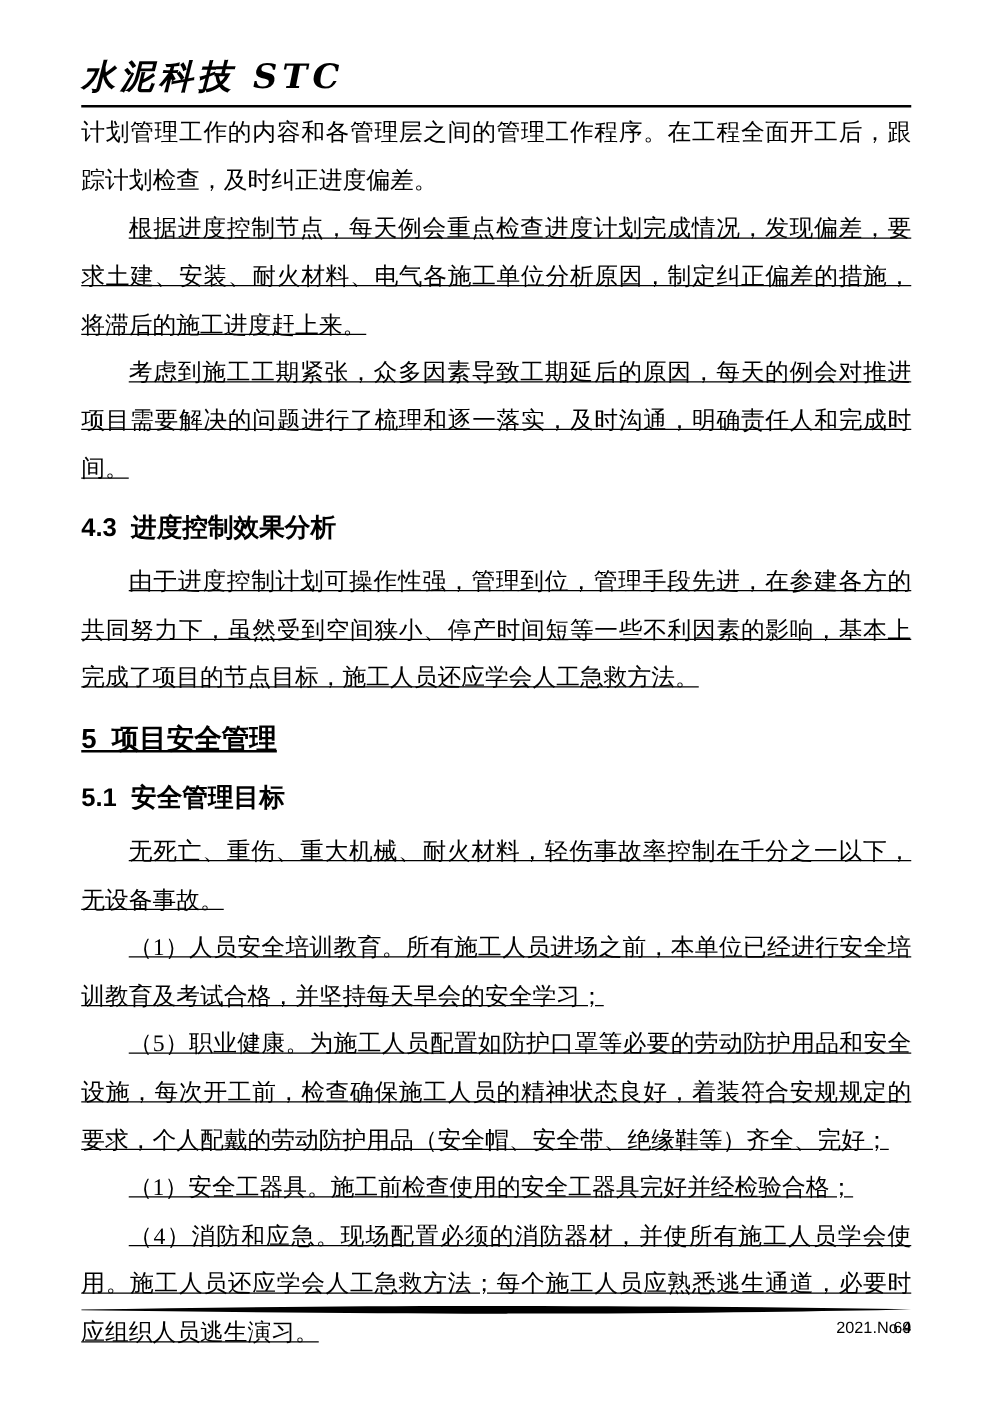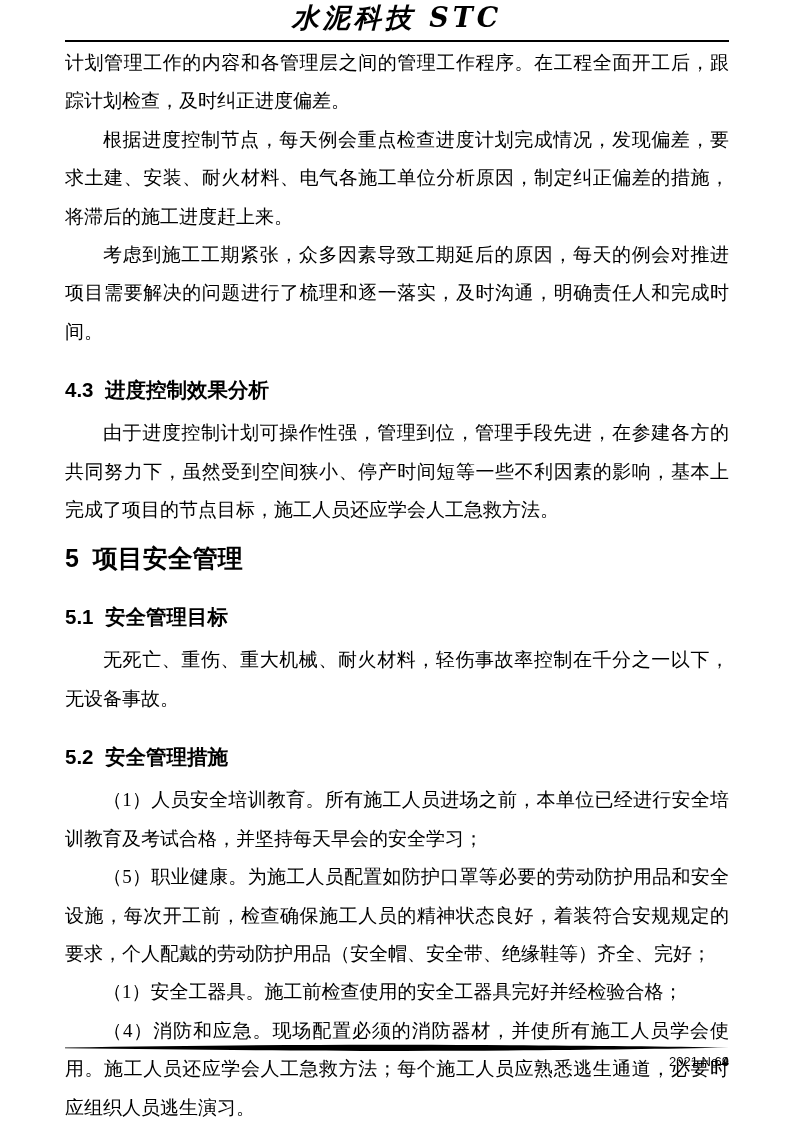--- a/index.html
+++ b/index.html
@@ -18,21 +18,21 @@
     box-sizing: border-box;
   }
   .content {
     position: absolute;
     left: 65px;
     width: 664px;
     top: 0;
   }
   
   .journal-title {
-    text-align: center;
+    margin-top: 44px;
     font-size: 27px;
     font-style: italic;
     font-weight: 600;
     letter-spacing: 4px;
     line-height: 36px;
     font-family: "DejaVu Serif", "Liberation Serif", serif;
   }
   .header-rule {
     margin-top: 4px;
     height: 0;
@@ -44,31 +44,33 @@
     font-size: 19px;
     line-height: 38.4px;
     text-align: justify;
     text-align-last: left;
   }
   .para {
     margin: 0;
   }
   .para.indent {
     text-indent: 2em;
+    text-decoration: underline;
   }
   .heading-1 {
     margin: 9px 0 7px 0;
-    font-size: 25px;
+    font-size: 22px;
     font-weight: bold;
     line-height: 40px;
     white-space: pre-wrap;
     font-family: "Liberation Sans", "DejaVu Sans", sans-serif;
+    text-decoration: underline;
   }
   .heading-2 {
-    margin: 20px 0 5px 0;
+    margin: 9px 0 5px 0;
     font-size: 20.5px;
     font-weight: bold;
     line-height: 38px;
     white-space: pre-wrap;
     font-family: "Liberation Sans", "DejaVu Sans", sans-serif;
   }
   
   .page-footer {
     position: absolute;
     left: 65px;
@@ -113,21 +115,20 @@
 
     <main class="body-text">
       <p class="para">计划管理工作的内容和各管理层之间的管理工作程序。在工程全面开工后，跟踪计划检查，及时纠正进度偏差。</p>
       <p class="para indent">根据进度控制节点，每天例会重点检查进度计划完成情况，发现偏差，要求土建、安装、耐火材料、电气各施工单位分析原因，制定纠正偏差的措施，将滞后的施工进度赶上来。</p>
       <p class="para indent">考虑到施工工期紧张，众多因素导致工期延后的原因，每天的例会对推进项目需要解决的问题进行了梳理和逐一落实，及时沟通，明确责任人和完成时间。</p>
       <h3 class="heading-2">4.3  进度控制效果分析</h3>
       <p class="para indent">由于进度控制计划可操作性强，管理到位，管理手段先进，在参建各方的共同努力下，虽然受到空间狭小、停产时间短等一些不利因素的影响，基本上完成了项目的节点目标，施工人员还应学会人工急救方法。</p>
       <h2 class="heading-1">5  项目安全管理</h2>
       <h3 class="heading-2">5.1  安全管理目标</h3>
       <p class="para indent">无死亡、重伤、重大机械、耐火材料，轻伤事故率控制在千分之一以下，无设备事故。</p>
-      <h3 class="heading-2">5.2  安全管理措施</h3>
       <p class="para indent">（1）人员安全培训教育。所有施工人员进场之前，本单位已经进行安全培训教育及考试合格，并坚持每天早会的安全学习；</p>
       <p class="para indent">（5）职业健康。为施工人员配置如防护口罩等必要的劳动防护用品和安全设施，每次开工前，检查确保施工人员的精神状态良好，着装符合安规规定的要求，个人配戴的劳动防护用品（安全帽、安全带、绝缘鞋等）齐全、完好；</p>
       <p class="para indent">（1）安全工器具。施工前检查使用的安全工器具完好并经检验合格；</p>
       <p class="para indent">（4）消防和应急。现场配置必须的消防器材，并使所有施工人员学会使用。施工人员还应学会人工急救方法；每个施工人员应熟悉逃生通道，必要时应组织人员逃生演习。</p>
 
     </main>
 
   </div>
 
   <footer class="page-footer">

